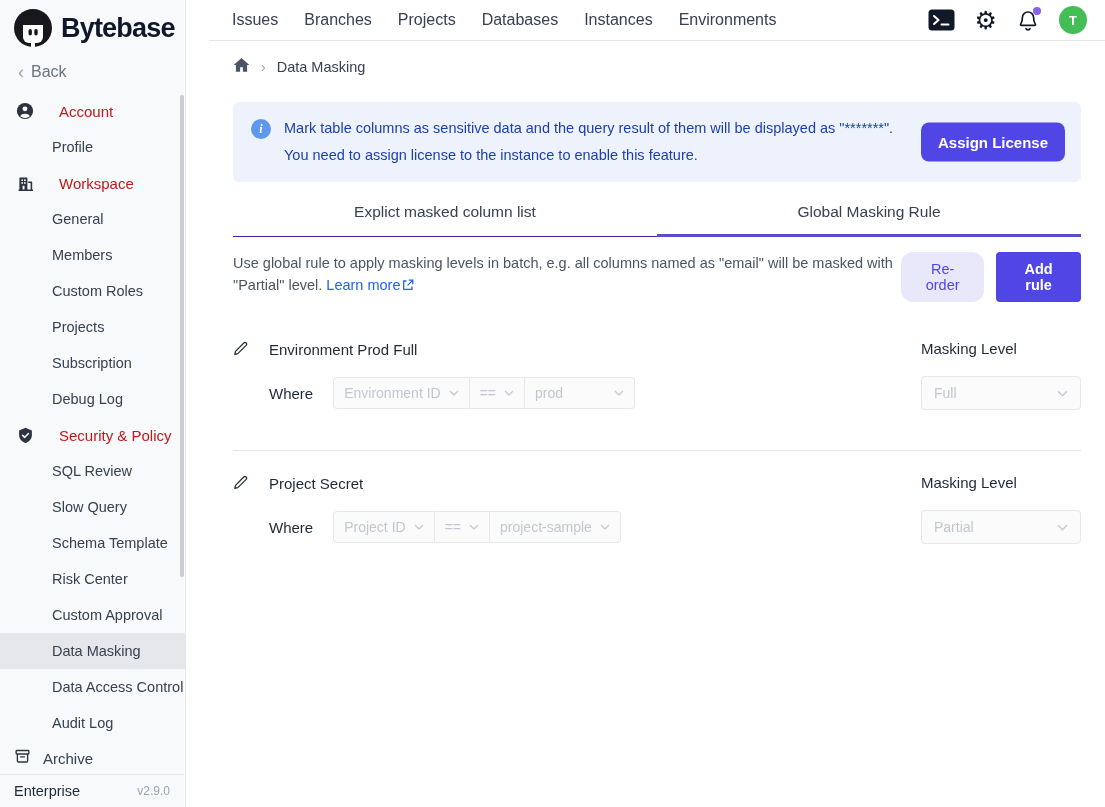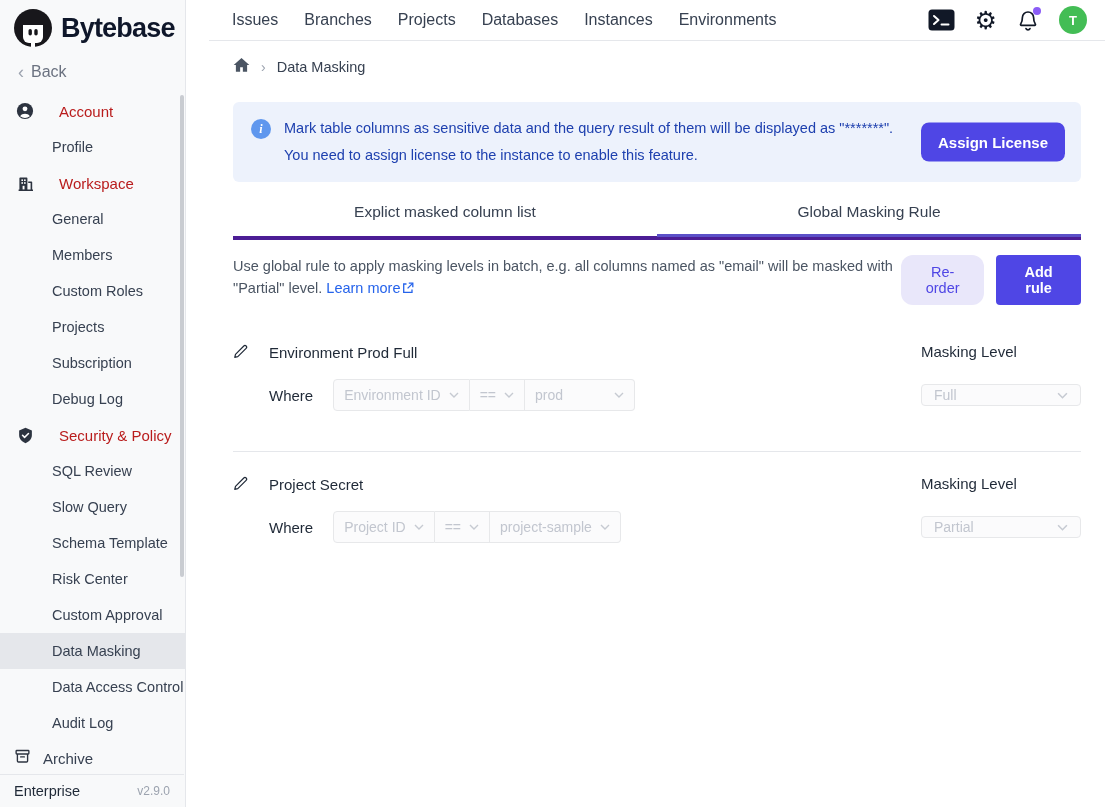--- a/index.html
+++ b/index.html
@@ -55,21 +55,21 @@
   .banner-line { display:flex; gap:13px; }
   .info-badge { width:20px; height:20px; border-radius:50%; background:#5f97ee; color:#fff;
     font-size:12px; font-weight:700; display:flex; align-items:center; justify-content:center;
     font-family:"Liberation Serif", serif; font-style:italic; flex:0 0 auto; margin-top:1px; }
   .banner-text { font-size:14.5px; color:#1e40af; line-height:21px; max-width:660px; }
   .banner-text.second { margin:6px 0 0 33px; }
   .assign-btn { position:absolute; right:16px; top:50%; transform:translateY(-50%);
     background:#4f46e5; color:#fff; border:none; border-radius:8px; font-family:inherit;
     font-size:15px; font-weight:600; padding:11px 17px; cursor:pointer; }
   
-  .tabs { display:flex; margin:10px 24px 0 24px; border-bottom:4px solid #4c1d95; }
+  .tabs { display:flex; margin:10px 24px 0 24px; border-bottom:1px solid #4c1d95; }
   .tab { flex:1; text-align:center; padding:11px 0 13px 0; font-size:15.5px; color:#374151;
     cursor:pointer; border-bottom:3px solid transparent; margin-bottom:-1px; }
   .tab.active { border-bottom-color:#5b50c8; }
   
   .intro-row { display:flex; align-items:flex-start; margin:15px 24px 0 24px; }
   .intro-text { font-size:14.5px; line-height:22px; color:#4b5563; max-width:668px; }
   .learn-link { color:#2563eb; cursor:pointer; }
   .ext-icon { display:inline-block; vertical-align:-1px; margin-left:2px; }
   .intro-actions { margin-left:auto; display:flex; gap:12px; }
   .btn-soft { background:#e9e7fa; color:#4f46e5; border:none; border-radius:12px;
@@ -87,21 +87,21 @@
   .right-col { margin-left:auto; width:160px; }
   .masking-label { font-size:15px; font-weight:500; color:#1f2937; }
   .where-label { margin-left:36px; font-size:15px; color:#1f2937; }
   .cond-group { display:flex; margin-left:20px; }
   .cond-select { display:flex; align-items:center; gap:8px; height:32px; padding:0 10px;
     background:#fbfbfc; border:1px solid #e7e8ea; font-size:14px; color:#c2c6cf; cursor:default; }
   .cond-select:first-child { border-radius:4px 0 0 4px; }
   .cond-select + .cond-select { border-left:none; }
   .cond-select:last-child { border-radius:0 4px 4px 0; }
   .cond-select.wide { min-width:110px; justify-content:space-between; }
-  .level-select { display:flex; align-items:center; justify-content:space-between; height:22px;
+  .level-select { display:flex; align-items:center; justify-content:space-between; height:34px;
     width:160px; padding:0 12px; background:#fbfbfc; border:1px solid #e7e8ea; border-radius:4px;
     font-size:14px; color:#c2c6cf; cursor:default; }
 </style>
 </head>
 <body>
 
 <aside class="sidebar">
   <div class="logo-row">
     <svg class="logo-mark" viewBox="0 0 38 38">
       <circle cx="19" cy="19" r="19" fill="#18171b"></circle>

